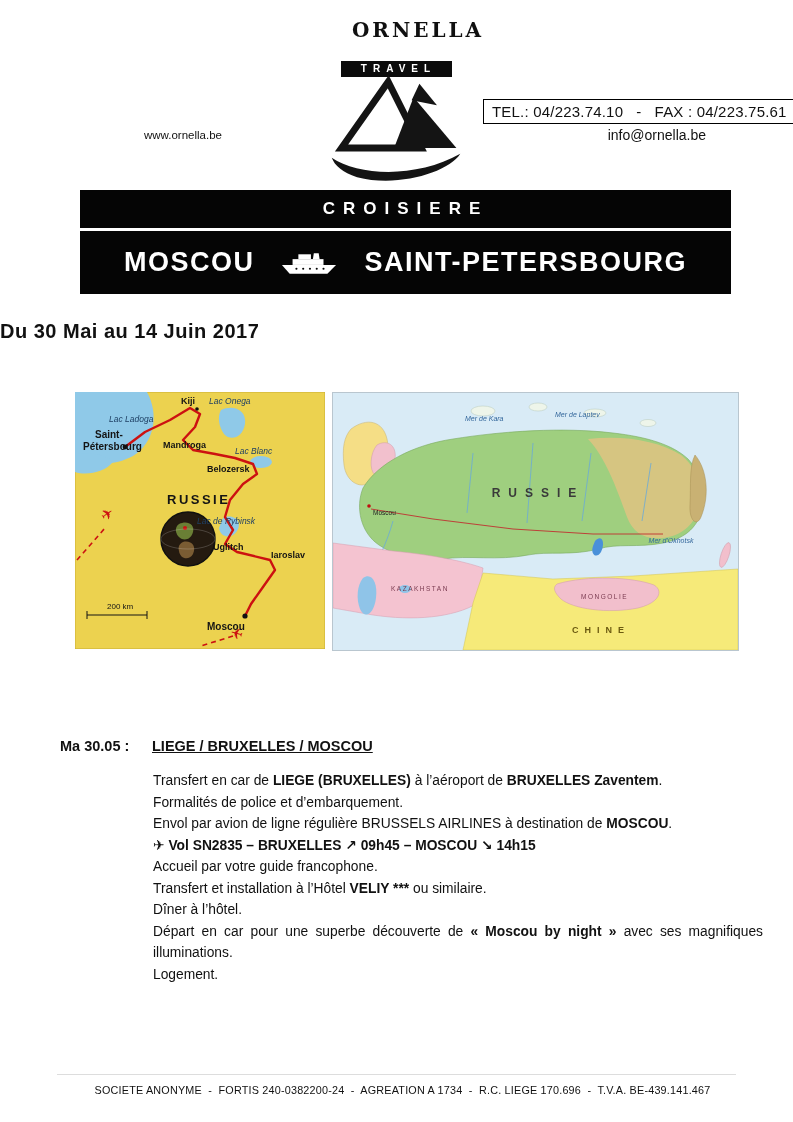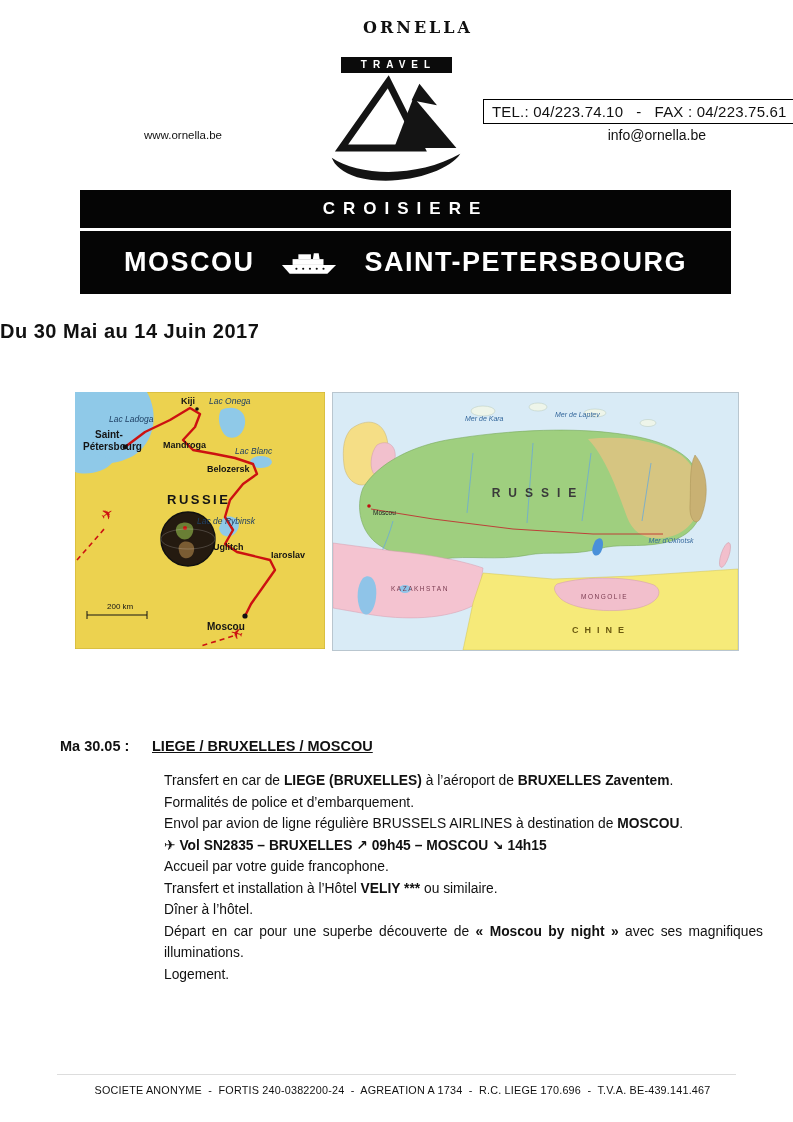--- a/index.html
+++ b/index.html
@@ -4,21 +4,21 @@
 <style>
   html,body{margin:0;padding:0;background:#ffffff;}
   .page{
     position:relative;width:793px;height:1122px;margin:0 auto;background:#fff;
     font-family:"Liberation Sans","DejaVu Sans",sans-serif;color:#111;overflow:hidden;
   }
   
   .logo-block{position:absolute;top:20px;left:0;right:0;text-align:center;}
   .logo-word{
     font-family:"DejaVu Serif","Liberation Serif",serif;
-    font-size:16px;font-weight:bold;letter-spacing:3px;color:#101010;line-height:1;margin-left:43px;
+    font-size:20px;font-weight:bold;letter-spacing:3px;color:#101010;line-height:1;margin-left:43px;
   }
   .logo-banner{
     display:inline-block;background:#0b0b0b;color:#fff;font-size:10px;font-weight:bold;
     letter-spacing:6px;padding:2px 16px 3px 20px;margin-top:2px;
   }
   .addr-box{
     position:absolute;top:101px;left:64px;border:1.6px solid #000;
     font-size:11.5px;padding:3px 8px;white-space:pre;letter-spacing:.2px;
   }
   .website{position:absolute;top:129px;left:64px;width:238px;text-align:center;font-size:11.5px;}
@@ -39,21 +39,21 @@
     font-size:20px;font-weight:bold;letter-spacing:.5px;}
   
   .maps{position:absolute;top:392px;left:75px;display:flex;gap:7px;}
   .map-left{width:250px;height:257px;display:block;}
   .map-right{width:405px;height:257px;display:block;border:1px solid #b9c6cf;}
   
   .day-label{position:absolute;top:738px;left:60px;font-size:14.5px;font-weight:bold;}
   .day-title{position:absolute;top:738px;left:152px;font-size:14.5px;font-weight:bold;
     text-decoration:underline;}
   .itin-lines{position:absolute;top:770px;left:153px;width:610px;font-size:13.8px;line-height:21.5px;}
-  .itin-line{min-height:21.5px;margin-left:11px;}
+  .itin-line{min-height:21.5px;}
   .itin-line.justify{text-align:justify;}
   .itin-line .b{font-weight:bold;}
   
   .footer-line{position:absolute;top:1074px;left:57px;width:679px;height:1px;background:#ddd;}
   .footer{position:absolute;top:1084px;left:0;right:0;text-align:center;font-size:10.8px;
     letter-spacing:.2px;white-space:pre;padding-left:12px;}
 </style>
 </head>
 <body>
 

